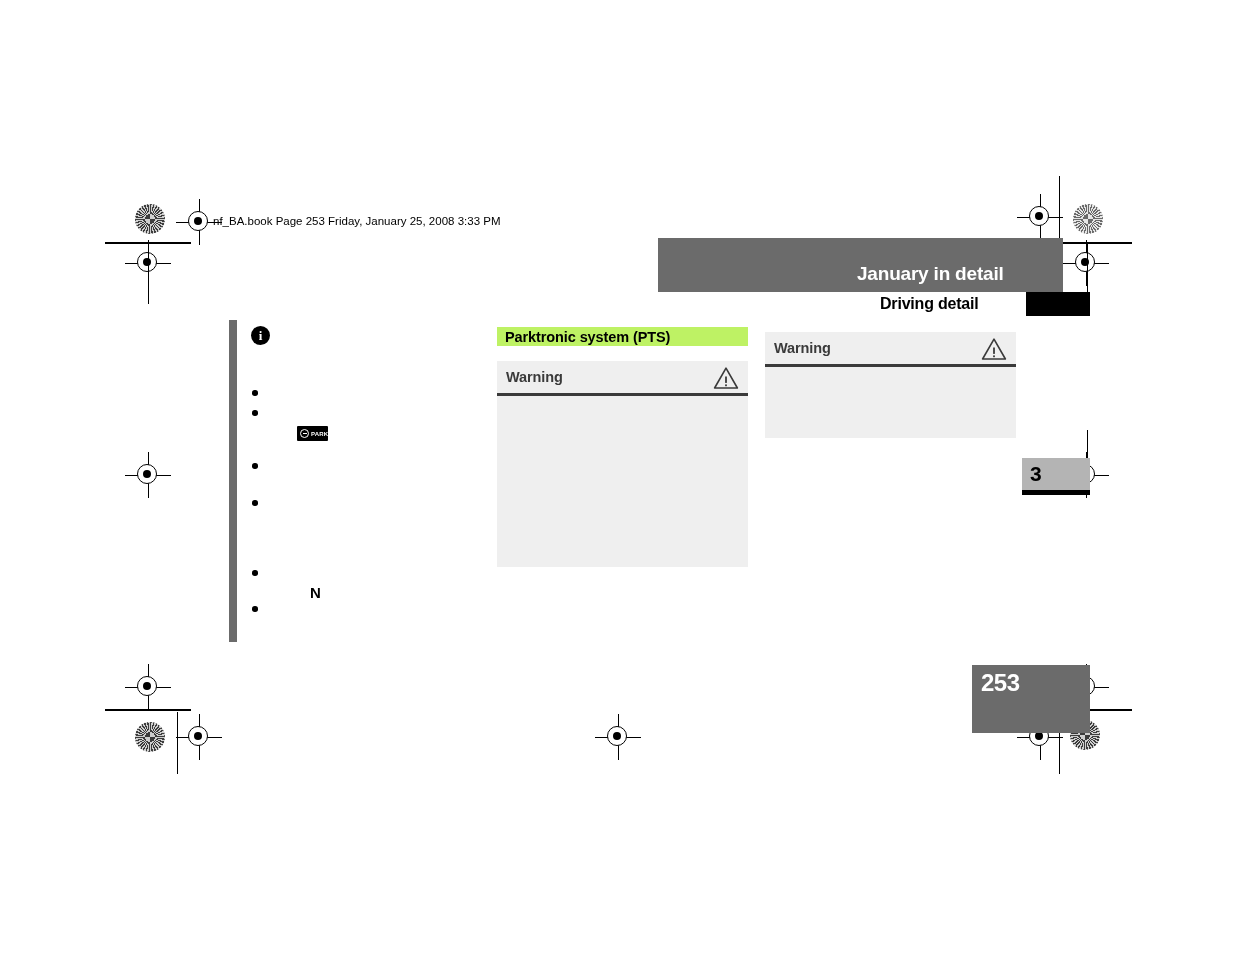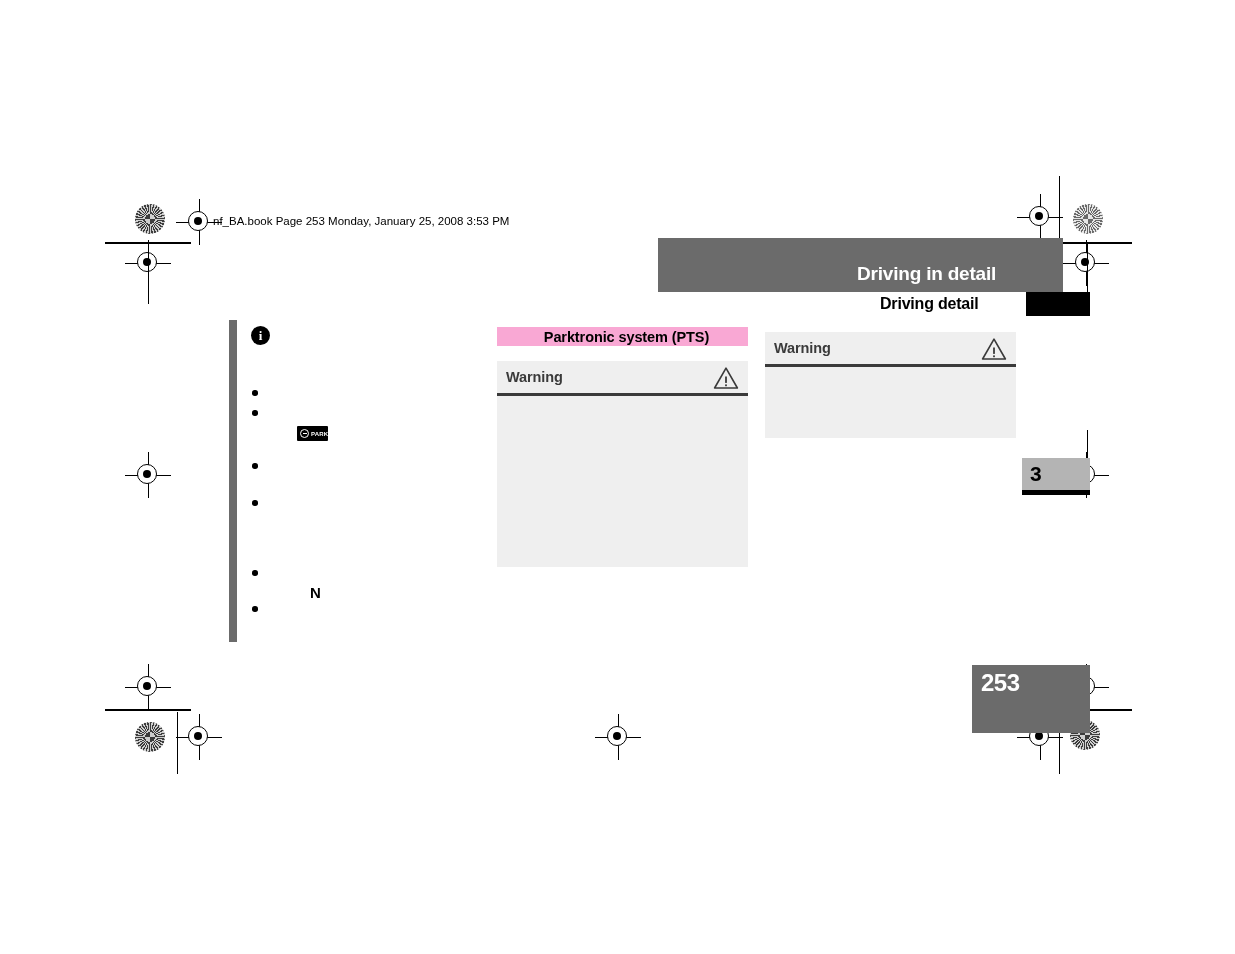--- a/index.html
+++ b/index.html
@@ -200,26 +200,25 @@
     position: absolute;
     font-weight: bold;
     font-size: 15px;
     color: #000;
     line-height: 1;
   }
 
   
   .section-head {
     position: absolute;
-    background: #f9a8d4;
+    background: #bef264;
     box-sizing: border-box;
     display: flex;
     align-items: center;
     padding-left: 8px;
-    justify-content: center;
   }
   .section-head span {
     font-weight: bold;
     font-size: 14.5px;
     color: #000;
     letter-spacing: -0.1px;
   }
 
   
   .warnbox {
@@ -340,24 +339,24 @@
   <div class="trim" style="left:1086px;top:709px;width:46px;height:1.5px;"></div>
   <div class="trim" style="left:1058.5px;top:712px;width:1.5px;height:62px;"></div>
   <div class="reg-cross" style="left:1017px;top:714px;">
     <div class="hline"></div>
       <div class="vline"></div>
       <div class="ring"></div>
       <div class="dot"></div>
   </div>
   <div class="reg-target" style="left:1070px;top:720px;"></div>
 
-  <div class="filestamp" style="left:213px;top:215px;">nf_BA.book  Page 253  Monday, January 25, 2008  3:53 PM</div>
+  <div class="filestamp" style="left:213px;top:215px;">nf_BA.book  Page 253  Friday, January 25, 2008  3:33 PM</div>
 
   <div class="header-bar" style="left:658px;top:238px;width:405px;height:54px;"></div>
-  <div class="header-title" style="left:857px;top:263px;">Driving in detail</div>
+  <div class="header-title" style="left:857px;top:263px;">January in detail</div>
   <div class="header-sub" style="left:880px;top:295px;">Driving detail</div>
   <div class="header-tab-black" style="left:1026px;top:292px;width:64px;height:24px;"></div>
 
   <div class="chapter-tab" style="left:1022px;top:458px;width:68px;height:32px;"></div>
   <div class="chapter-tab-num" style="left:1030px;top:463px;">3</div>
   <div class="chapter-tab-rule" style="left:1022px;top:490px;width:68px;height:5px;"></div>
 
   <div class="folio-block" style="left:972px;top:665px;width:118px;height:68px;"></div>
   <div class="folio-num" style="left:981px;top:671px;">253</div>
 

